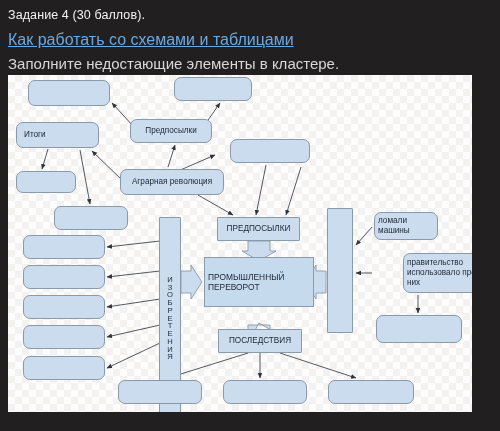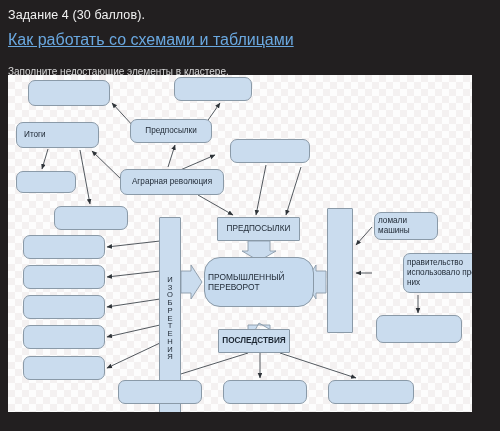--- a/index.html
+++ b/index.html
@@ -17,22 +17,22 @@
     color:#f2f2f2;font-size:12.5px;font-weight:normal;
     letter-spacing:.1px;
   }
   .help-link{
     position:absolute;left:8px;top:31px;
     color:#6aa8e0;font-size:16px;
     text-decoration:underline;
     cursor:pointer;
   }
   .instruction{
-    position:absolute;left:8px;top:66px;
-    color:#d8d8d8;font-size:10px;text-decoration:underline;
+    position:absolute;left:8px;top:55px;
+    color:#d8d8d8;font-size:15px;
   }
 
   
   #canvas{
     position:absolute;left:8px;top:75px;
     width:464px;height:337px;
     background-color:#fdfdfd;
     background-image:
       linear-gradient(45deg,#f4f1f1 25%,transparent 25%,transparent 75%,#f4f1f1 75%),
       linear-gradient(45deg,#f4f1f1 25%,transparent 25%,transparent 75%,#f4f1f1 75%);
@@ -55,21 +55,21 @@
     color:#1d2733;
     font-size:8.2px;
     line-height:1.22;
     padding:1px 3px;
     z-index:3;
   }
   .node.sq{border-radius:1px;}
   .node.core{
     background:#c6daee;
     font-size:8.4px;font-weight:normal;
-    border-radius:16px;
+    border-radius:0;
   }
   .node.vert{
     flex-direction:column;
     justify-content:center;
     font-size:7.6px;
     letter-spacing:0;
     line-height:1.02;
     border-radius:1px;
     padding:3px 0;
   }
@@ -151,20 +151,20 @@
           <span>И</span>
           <span>Я</span>
         </div>
         <div class="node sq" style="left: 319px; top: 133px; width: 26px; height: 125px;"></div>
         <div class="node core" style="left: 196px; top: 182px; width: 110px; height: 50px;">ПРОМЫШЛЕННЫЙ ПЕРЕВОРОТ</div>
         <div class="node" style="left: 366px; top: 178px; width: 100px; height: 40px; margin-left: 29px;">правительство использовало против них</div>
         <div class="node" style="left: 15px; top: 190px; width: 82px; height: 24px;"></div>
         <div class="node" style="left: 15px; top: 220px; width: 82px; height: 24px;"></div>
         <div class="node" style="left: 15px; top: 250px; width: 82px; height: 24px;"></div>
         <div class="node" style="left: 368px; top: 240px; width: 86px; height: 28px;"></div>
-        <div class="node sq" style="left: 210px; top: 254px; width: 72px; height: 24px; font-weight: bold;">ПОСЛЕДСТВИЯ</div>
+        <div class="node sq" style="left: 210px; top: 254px; width: 84px; height: 24px;">ПОСЛЕДСТВИЯ</div>
         <div class="node" style="left: 15px; top: 281px; width: 82px; height: 24px;"></div>
         <div class="node" style="left: 110px; top: 305px; width: 84px; height: 24px;"></div>
         <div class="node" style="left: 215px; top: 305px; width: 84px; height: 24px;"></div>
         <div class="node" style="left: 320px; top: 305px; width: 86px; height: 24px;"></div>
       </div>
   </div>
 </div>
 
 </body></html>

